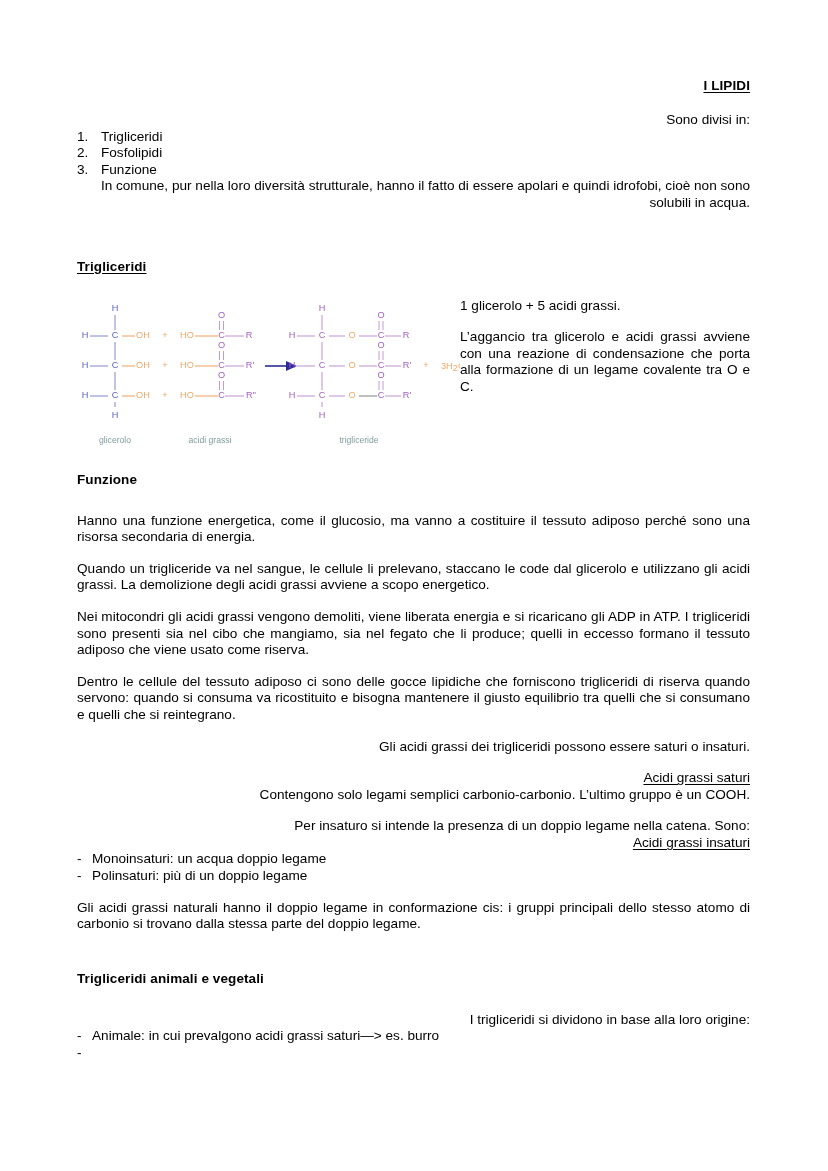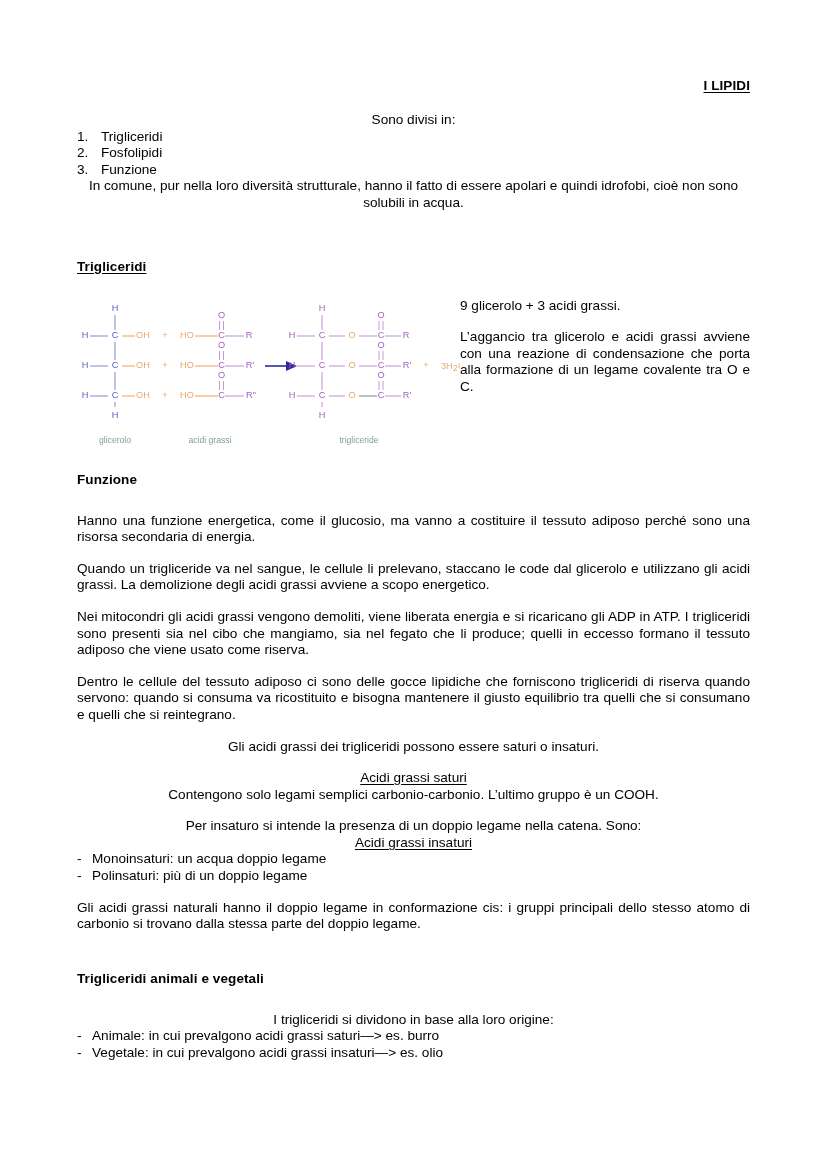--- a/index.html
+++ b/index.html
@@ -48,21 +48,21 @@
     text-decoration: underline;
     text-underline-offset: 2px;
   }
   p.para {
     font-size: 13.6px;
     line-height: 16.6px;
     margin: 0;
     text-align: justify;
   }
   p.para.left {
-    text-align: center;
+    text-align: right;
   }
   .numlist {
     margin: 0;
     padding: 0;
     list-style: none;
     font-size: 13.6px;
     line-height: 16.6px;
   }
   .numlist li {
     display: flex;
@@ -308,21 +308,21 @@
 
           <g>
             <text class="caption" x="38" y="152" fill="#7f9c9c">glicerolo</text>
             <text class="caption" x="133" y="152" fill="#7f9c9c">acidi grassi</text>
             <text class="caption" x="282" y="152" fill="#7f9c9c">trigliceride</text>
           </g>
         </svg>
       </div>
 
       <div class="fig-side">
-        <p>9 glicerolo + 3 acidi grassi.</p>
+        <p>1 glicerolo + 5 acidi grassi.</p>
         <div class="gap-md"></div>
         <p>L’aggancio tra glicerolo e acidi grassi avviene con una reazione di condensazione che porta alla formazione di un legame covalente tra O e C.</p>
         <div class="gap-md"></div>
       </div>
     </div>
 
     <div class="gap-md"></div>
 
     <h2 class="section-head">Funzione</h2>
 
@@ -369,18 +369,17 @@
     <div class="gap-lg"></div>
 
     <p class="para left">I trigliceridi si dividono in base alla loro origine:</p>
     <ul class="dashlist">
       <li>
         <span class="marker">-</span>
         <span>Animale: in cui prevalgono acidi grassi saturi—&gt; es. burro</span>
       </li>
       <li>
         <span class="marker">-</span>
-        <span>Vegetale: in cui prevalgono acidi grassi insaturi—&gt; es. olio</span>
       </li>
     </ul>
 
   </div>
 </div>
 
 </body></html>

